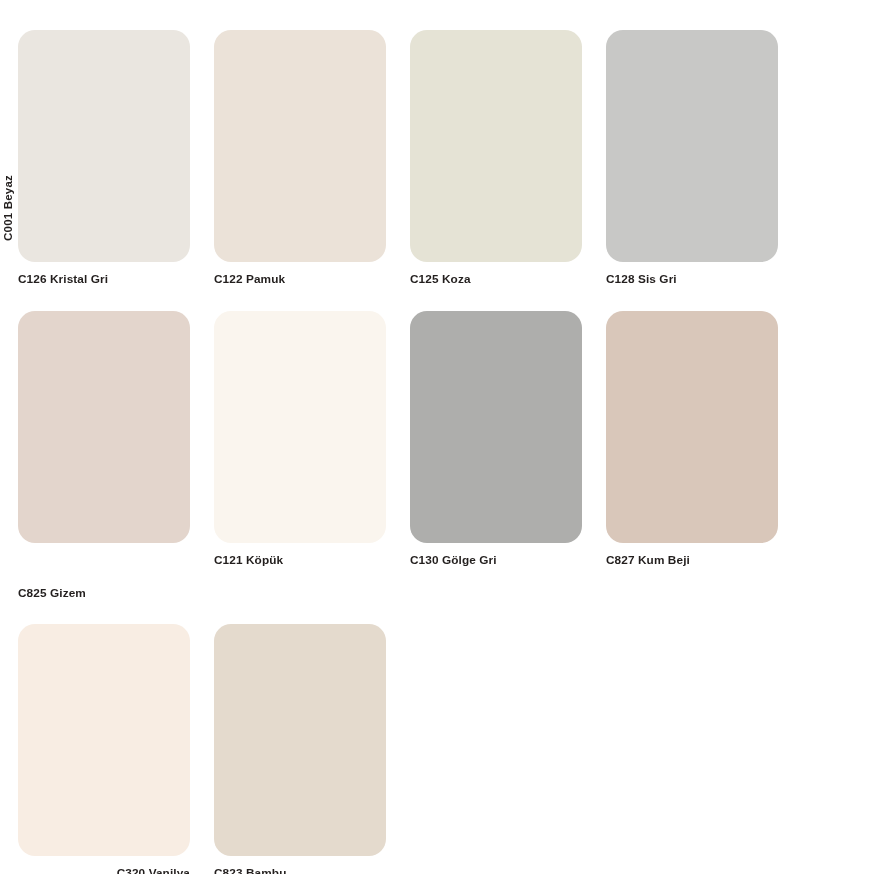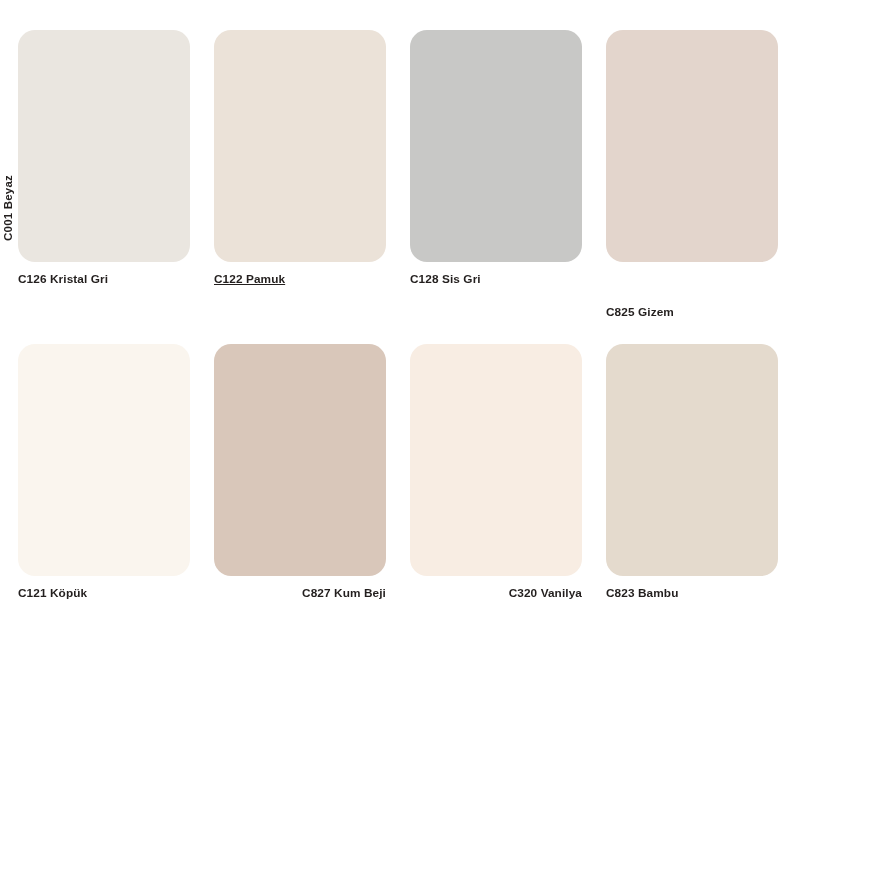--- a/index.html
+++ b/index.html
@@ -92,37 +92,45 @@
     <span class="vtext" style="color: rgb(35, 31, 30);">C001 Beyaz</span>
   </div>
 
   <div id="swatch-grid">
       <div class="swatch-cell">
         <div class="swatch-chip" style="background-color: rgb(234, 230, 224);"></div>
         <div class="swatch-label" style="color: rgb(35, 31, 30);">C126 Kristal Gri</div>
       </div>
       <div class="swatch-cell">
         <div class="swatch-chip" style="background-color: rgb(235, 226, 216);"></div>
-        <div class="swatch-label" style="color: rgb(35, 31, 30); text-decoration: underline;">C122 Pamuk</div>
+        <div class="swatch-label" style="color: rgb(35, 31, 30);">C122 Pamuk</div>
+      </div>
+      <div class="swatch-cell">
+        <div class="swatch-chip" style="background-color: rgb(229, 227, 213);"></div>
+        <div class="swatch-label" style="color: rgb(35, 31, 30);">C125 Koza</div>
       </div>
       <div class="swatch-cell">
         <div class="swatch-chip" style="background-color: rgb(200, 200, 198);"></div>
         <div class="swatch-label" style="color: rgb(35, 31, 30);">C128 Sis Gri</div>
       </div>
       <div class="swatch-cell">
         <div class="swatch-chip" style="background-color: rgb(227, 213, 204);"></div>
         <div class="swatch-label" style="color: rgb(35, 31, 30); margin-top: 44px;">C825 Gizem</div>
       </div>
       <div class="swatch-cell">
         <div class="swatch-chip" style="background-color: rgb(250, 245, 238);"></div>
         <div class="swatch-label" style="color: rgb(35, 31, 30);">C121 Köpük</div>
       </div>
       <div class="swatch-cell">
+        <div class="swatch-chip" style="background-color: rgb(174, 174, 172);"></div>
+        <div class="swatch-label" style="color: rgb(35, 31, 30);">C130 Gölge Gri</div>
+      </div>
+      <div class="swatch-cell">
         <div class="swatch-chip" style="background-color: rgb(217, 199, 186);"></div>
-        <div class="swatch-label" style="color: rgb(35, 31, 30); text-align: right;">C827 Kum Beji</div>
+        <div class="swatch-label" style="color: rgb(35, 31, 30);">C827 Kum Beji</div>
       </div>
       <div class="swatch-cell">
         <div class="swatch-chip" style="background-color: rgb(248, 237, 227);"></div>
         <div class="swatch-label" style="color: rgb(35, 31, 30); text-align: right;">C320 Vanilya</div>
       </div>
       <div class="swatch-cell">
         <div class="swatch-chip" style="background-color: rgb(228, 218, 205);"></div>
         <div class="swatch-label" style="color: rgb(35, 31, 30);">C823 Bambu</div>
       </div>
     </div>

